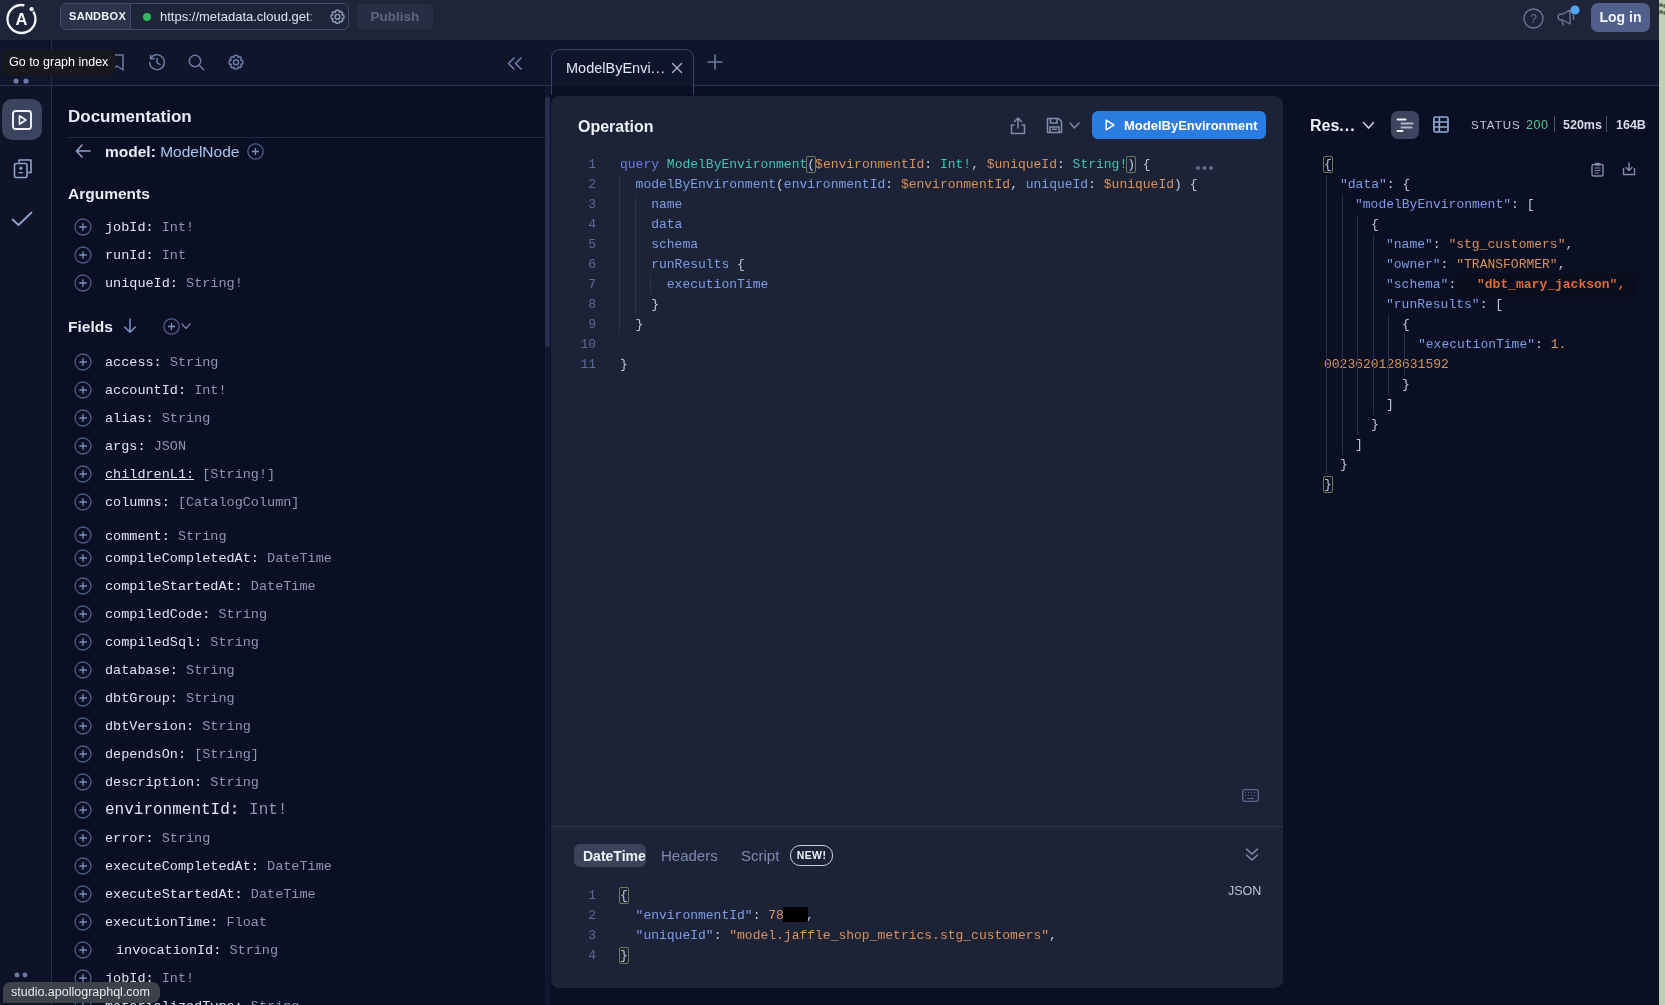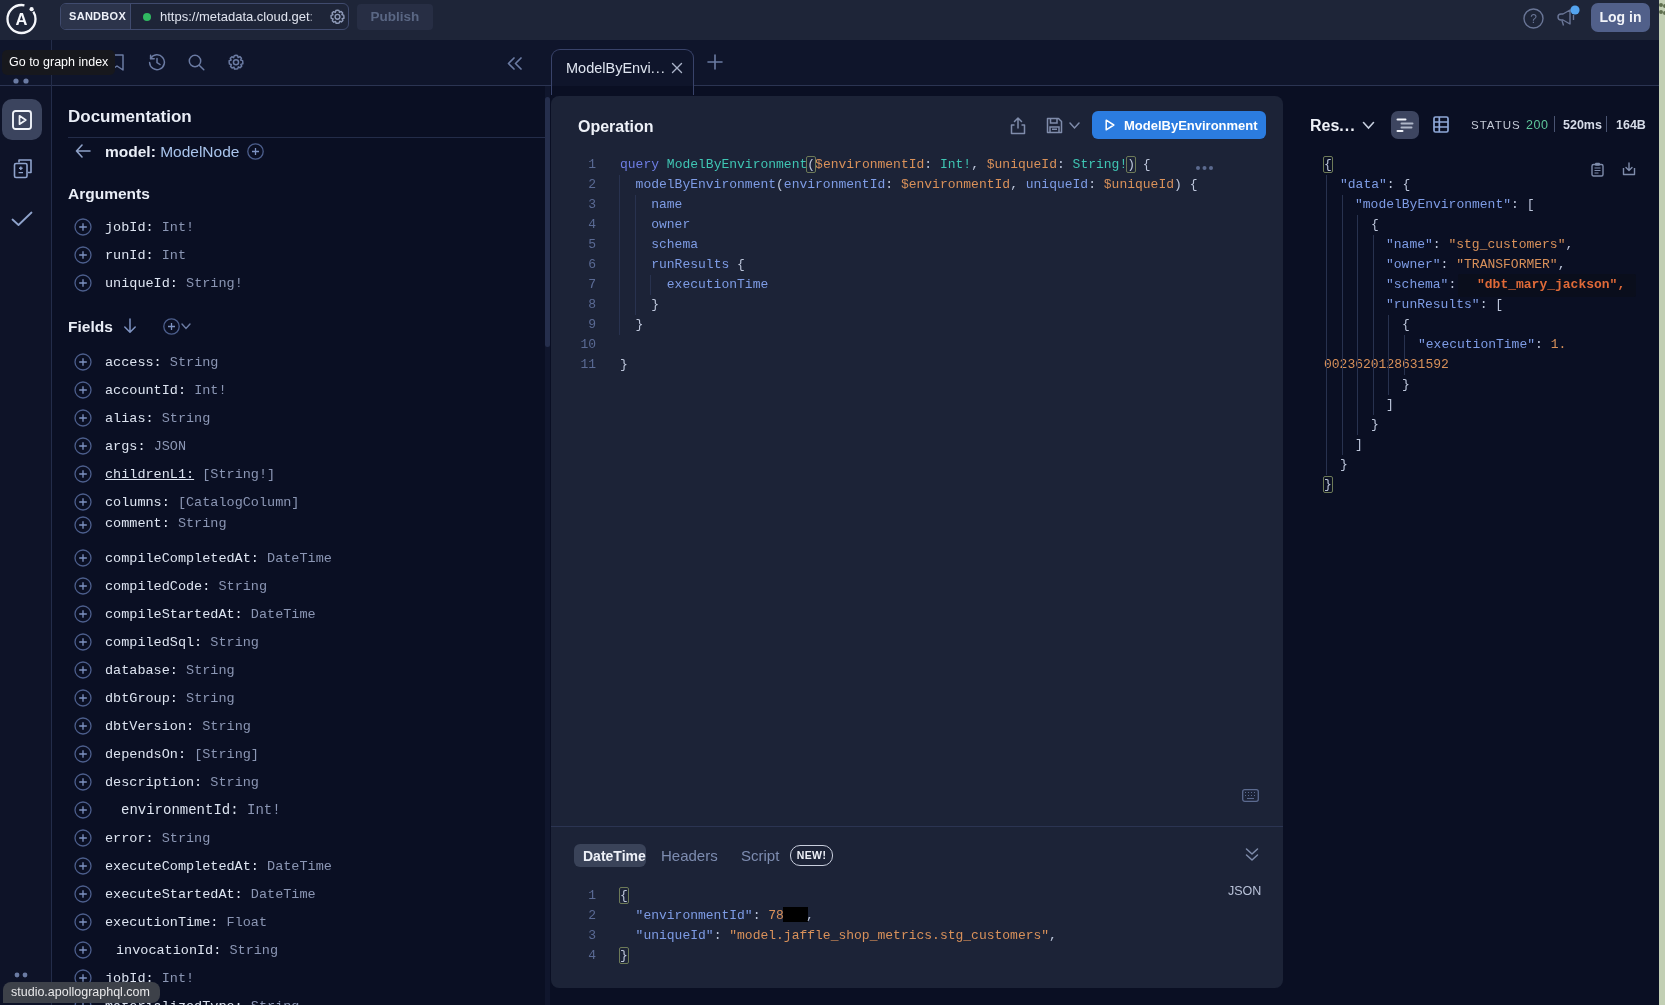--- a/index.html
+++ b/index.html
@@ -200,53 +200,53 @@
       </svg>
       <span style="font-family:'Liberation Mono', monospace;font-size:13.5px;"><span style="color:#dde4f1;text-decoration:underline;">childrenL1:</span> <span style="color:#8b96b4;">[String!]</span></span>
     </div>
     <div style="display:flex;align-items:center;height:28px;">
       <svg width="18" height="18" viewBox="0 0 18 18" style="margin-right:13px;flex:none;">
         <circle cx="9" cy="9" r="8" fill="none" stroke="#4c5e8c" stroke-width="1.3"></circle>
         <path d="M9 5.2 L9 12.8 M5.2 9 L12.8 9" stroke="#7e93c2" stroke-width="1.3"></path>
       </svg>
       <span style="font-family:'Liberation Mono', monospace;font-size:13.5px;"><span style="color:#dde4f1;">columns:</span> <span style="color:#8b96b4;">[CatalogColumn]</span></span>
     </div>
-    <div style="display:flex;align-items:flex-start;height:28px;">
+    <div style="display:flex;align-items:flex-end;height:28px;">
       <svg width="18" height="18" viewBox="0 0 18 18" style="margin-right:13px;flex:none;">
         <circle cx="9" cy="9" r="8" fill="none" stroke="#4c5e8c" stroke-width="1.3"></circle>
         <path d="M9 5.2 L9 12.8 M5.2 9 L12.8 9" stroke="#7e93c2" stroke-width="1.3"></path>
       </svg>
       <span style="font-family:'Liberation Mono', monospace;font-size:13.5px;"><span style="color:#dde4f1;">comment:</span> <span style="color:#8b96b4;">String</span></span>
     </div>
     <div style="display:flex;align-items:center;height:28px;text-align:right;">
       <svg width="18" height="18" viewBox="0 0 18 18" style="margin-right:13px;flex:none;">
         <circle cx="9" cy="9" r="8" fill="none" stroke="#4c5e8c" stroke-width="1.3"></circle>
         <path d="M9 5.2 L9 12.8 M5.2 9 L12.8 9" stroke="#7e93c2" stroke-width="1.3"></path>
       </svg>
       <span style="font-family:'Liberation Mono', monospace;font-size:13.5px;"><span style="color:#dde4f1;">compileCompletedAt:</span> <span style="color:#8b96b4;">DateTime</span></span>
     </div>
     <div style="display:flex;align-items:center;height:28px;">
       <svg width="18" height="18" viewBox="0 0 18 18" style="margin-right:13px;flex:none;">
         <circle cx="9" cy="9" r="8" fill="none" stroke="#4c5e8c" stroke-width="1.3"></circle>
         <path d="M9 5.2 L9 12.8 M5.2 9 L12.8 9" stroke="#7e93c2" stroke-width="1.3"></path>
       </svg>
+      <span style="font-family:'Liberation Mono', monospace;font-size:13.5px;"><span style="color:#dde4f1;">compileStartedAt:</span> <span style="color:#8b96b4;">DateTime</span></span>
+    </div>
+    <div style="display:flex;align-items:center;height:28px;">
+      <svg width="18" height="18" viewBox="0 0 18 18" style="margin-right:13px;flex:none;">
+        <circle cx="9" cy="9" r="8" fill="none" stroke="#4c5e8c" stroke-width="1.3"></circle>
+        <path d="M9 5.2 L9 12.8 M5.2 9 L12.8 9" stroke="#7e93c2" stroke-width="1.3"></path>
+      </svg>
       <span style="font-family:'Liberation Mono', monospace;font-size:13.5px;"><span style="color:#dde4f1;">compiledCode:</span> <span style="color:#8b96b4;">String</span></span>
     </div>
     <div style="display:flex;align-items:center;height:28px;">
       <svg width="18" height="18" viewBox="0 0 18 18" style="margin-right:13px;flex:none;">
         <circle cx="9" cy="9" r="8" fill="none" stroke="#4c5e8c" stroke-width="1.3"></circle>
         <path d="M9 5.2 L9 12.8 M5.2 9 L12.8 9" stroke="#7e93c2" stroke-width="1.3"></path>
       </svg>
-      <span style="font-family:'Liberation Mono', monospace;font-size:13.5px;"><span style="color:#dde4f1;">compileStartedAt:</span> <span style="color:#8b96b4;">DateTime</span></span>
-    </div>
-    <div style="display:flex;align-items:center;height:28px;">
-      <svg width="18" height="18" viewBox="0 0 18 18" style="margin-right:13px;flex:none;">
-        <circle cx="9" cy="9" r="8" fill="none" stroke="#4c5e8c" stroke-width="1.3"></circle>
-        <path d="M9 5.2 L9 12.8 M5.2 9 L12.8 9" stroke="#7e93c2" stroke-width="1.3"></path>
-      </svg>
       <span style="font-family:'Liberation Mono', monospace;font-size:13.5px;"><span style="color:#dde4f1;">compiledSql:</span> <span style="color:#8b96b4;">String</span></span>
     </div>
     <div style="display:flex;align-items:center;height:28px;">
       <svg width="18" height="18" viewBox="0 0 18 18" style="margin-right:13px;flex:none;">
         <circle cx="9" cy="9" r="8" fill="none" stroke="#4c5e8c" stroke-width="1.3"></circle>
         <path d="M9 5.2 L9 12.8 M5.2 9 L12.8 9" stroke="#7e93c2" stroke-width="1.3"></path>
       </svg>
       <span style="font-family:'Liberation Mono', monospace;font-size:13.5px;"><span style="color:#dde4f1;">database:</span> <span style="color:#8b96b4;">String</span></span>
     </div>
     <div style="display:flex;align-items:center;height:28px;">
@@ -275,21 +275,21 @@
         <circle cx="9" cy="9" r="8" fill="none" stroke="#4c5e8c" stroke-width="1.3"></circle>
         <path d="M9 5.2 L9 12.8 M5.2 9 L12.8 9" stroke="#7e93c2" stroke-width="1.3"></path>
       </svg>
       <span style="font-family:'Liberation Mono', monospace;font-size:13.5px;"><span style="color:#dde4f1;">description:</span> <span style="color:#8b96b4;">String</span></span>
     </div>
     <div style="display:flex;align-items:center;height:28px;">
       <svg width="18" height="18" viewBox="0 0 18 18" style="margin-right:13px;flex:none;">
         <circle cx="9" cy="9" r="8" fill="none" stroke="#4c5e8c" stroke-width="1.3"></circle>
         <path d="M9 5.2 L9 12.8 M5.2 9 L12.8 9" stroke="#7e93c2" stroke-width="1.3"></path>
       </svg>
-      <span style="font-family:'Liberation Mono', monospace;font-size:14px;margin-left:16px;"><span style="color:#dde4f1;">environmentId:</span> <span style="color:#8b96b4;">Int!</span></span>
+      <span style="font-family:'Liberation Mono', monospace;font-size:16px;"><span style="color:#dde4f1;">environmentId:</span> <span style="color:#8b96b4;">Int!</span></span>
     </div>
     <div style="display:flex;align-items:center;height:28px;">
       <svg width="18" height="18" viewBox="0 0 18 18" style="margin-right:13px;flex:none;">
         <circle cx="9" cy="9" r="8" fill="none" stroke="#4c5e8c" stroke-width="1.3"></circle>
         <path d="M9 5.2 L9 12.8 M5.2 9 L12.8 9" stroke="#7e93c2" stroke-width="1.3"></path>
       </svg>
       <span style="font-family:'Liberation Mono', monospace;font-size:13.5px;"><span style="color:#dde4f1;">error:</span> <span style="color:#8b96b4;">String</span></span>
     </div>
     <div style="display:flex;align-items:center;height:28px;">
       <svg width="18" height="18" viewBox="0 0 18 18" style="margin-right:13px;flex:none;">
@@ -370,21 +370,21 @@
     <div class="ln" style="left:566px;top:235px;">5</div>
     <div class="ln" style="left:566px;top:255px;">6</div>
     <div class="ln" style="left:566px;top:275px;">7</div>
     <div class="ln" style="left:566px;top:295px;">8</div>
     <div class="ln" style="left:566px;top:315px;">9</div>
     <div class="ln" style="left:566px;top:335px;">10</div>
     <div class="ln" style="left:566px;top:355px;">11</div>
     <div class="abs mono " style="left:620px;top:155px;"><span class="k">query</span> <span class="t">ModelByEnvironment</span><span class="p bb">(</span><span class="v">$environmentId</span><span class="p">:</span> <span class="t">Int!</span><span class="p">,</span> <span class="v">$uniqueId</span><span class="p">:</span> <span class="t">String!</span><span class="p bb">)</span> <span class="p">{</span></div>
     <div class="abs mono " style="left:620px;top:175px;">  <span class="f">modelByEnvironment</span><span class="p">(</span><span class="f">environmentId</span><span class="p">:</span> <span class="v">$environmentId</span><span class="p">,</span> <span class="f">uniqueId</span><span class="p">:</span> <span class="v">$uniqueId</span><span class="p">)</span> <span class="p">{</span></div>
     <div class="abs mono " style="left:620px;top:195px;">    <span class="f">name</span></div>
-    <div class="abs mono " style="left:620px;top:215px;">    <span class="f">owner</span></div>
+    <div class="abs mono " style="left:620px;top:215px;">    <span class="f">data</span></div>
     <div class="abs mono " style="left:620px;top:235px;">    <span class="f">schema</span></div>
     <div class="abs mono " style="left:620px;top:255px;">    <span class="f">runResults</span> <span class="p">{</span></div>
     <div class="abs mono " style="left:620px;top:275px;">      <span class="f">executionTime</span></div>
     <div class="abs mono " style="left:620px;top:295px;">    <span class="p">}</span></div>
     <div class="abs mono " style="left:620px;top:315px;">  <span class="p">}</span></div>
     <div class="abs mono " style="left:620px;top:355px;"><span class="p">}</span></div>
     <div class="guide" style="left:619px;top:175px;height:160px;"></div>
     <div class="guide" style="left:635px;top:195px;height:120px;"></div>
     <div class="guide" style="left:650px;top:275px;height:20px;"></div>
   </div>

